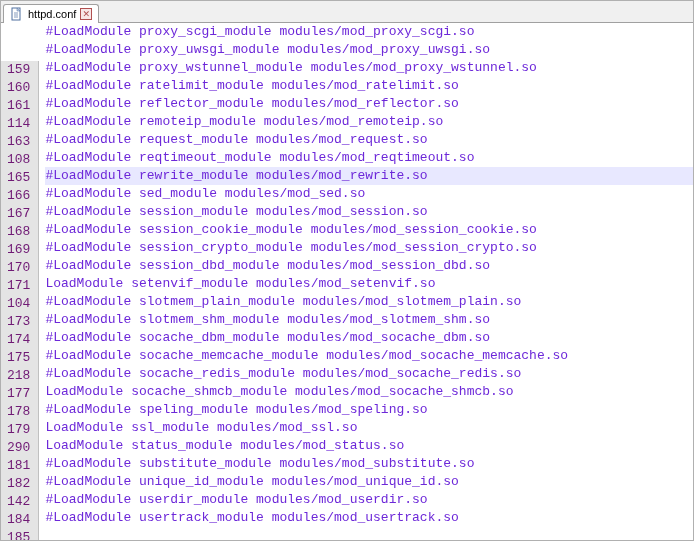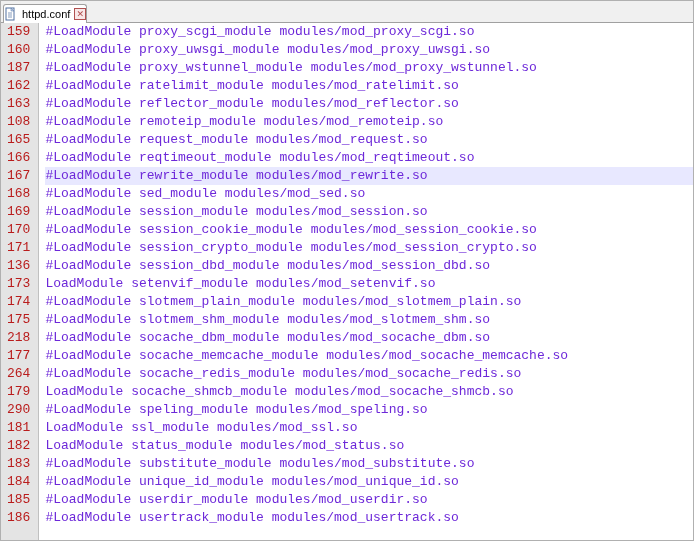--- a/index.html
+++ b/index.html
@@ -17,21 +17,21 @@
     border-bottom: 1px solid #a0a0a0;
     height: 22px;
     display: flex;
     align-items: flex-end;
     padding-left: 2px;
   }
   .tab {
     background: #fff;
     border: 1px solid #a0a0a0;
     border-bottom: none;
-    padding: 2px 0;
+    padding: 2px 6px;
     font-family: Tahoma, sans-serif;
     font-size: 11px;
     display: flex;
     align-items: center;
     gap: 4px;
     border-top-left-radius: 3px;
     border-top-right-radius: 3px;
     position: relative;
     top: 1px;
   }
@@ -53,26 +53,27 @@
     background: #f8e8e8;
     cursor: pointer;
   }
   .editor {
     display: flex;
     height: calc(100% - 22px);
     overflow: hidden;
   }
   .gutter {
     background: #e4e4e4;
-    color: #b91c1c;
+    color: #701a75;
     text-align: left;
     padding: 0 8px 0 6px;
     border-right: 1px solid #c0c0c0;
     user-select: none;
     line-height: 18px;
+    margin-top: 38px;
   }
   .code {
     flex: 1;
     padding-left: 6px;
     line-height: 18px;
     white-space: pre;
     color: #6d28d9;
   }
   .line {
     height: 18px;
@@ -100,41 +101,41 @@
     </span>
     <span>httpd.conf</span>
     <span class="tab-close">✕</span>
   </div>
 </div>
 
 <div class="editor">
   <div class="gutter" id="gutter">
       <div class="gutter-line">159</div>
       <div class="gutter-line">160</div>
-      <div class="gutter-line">187</div>
-      <div class="gutter-line">162</div>
+      <div class="gutter-line">161</div>
+      <div class="gutter-line">114</div>
       <div class="gutter-line">163</div>
       <div class="gutter-line">108</div>
       <div class="gutter-line">165</div>
       <div class="gutter-line">166</div>
       <div class="gutter-line">167</div>
       <div class="gutter-line">168</div>
       <div class="gutter-line">169</div>
       <div class="gutter-line">170</div>
       <div class="gutter-line">171</div>
-      <div class="gutter-line">136</div>
+      <div class="gutter-line">104</div>
       <div class="gutter-line">173</div>
       <div class="gutter-line">174</div>
       <div class="gutter-line">175</div>
       <div class="gutter-line">218</div>
       <div class="gutter-line">177</div>
-      <div class="gutter-line">264</div>
+      <div class="gutter-line">178</div>
       <div class="gutter-line">179</div>
       <div class="gutter-line">290</div>
       <div class="gutter-line">181</div>
       <div class="gutter-line">182</div>
-      <div class="gutter-line">183</div>
+      <div class="gutter-line">142</div>
       <div class="gutter-line">184</div>
       <div class="gutter-line">185</div>
       <div class="gutter-line">186</div>
     </div>
   <div class="code" id="code"><div class="line">#LoadModule proxy_scgi_module modules/mod_proxy_scgi.so</div><div class="line">#LoadModule proxy_uwsgi_module modules/mod_proxy_uwsgi.so</div><div class="line">#LoadModule proxy_wstunnel_module modules/mod_proxy_wstunnel.so</div><div class="line">#LoadModule ratelimit_module modules/mod_ratelimit.so</div><div class="line">#LoadModule reflector_module modules/mod_reflector.so</div><div class="line">#LoadModule remoteip_module modules/mod_remoteip.so</div><div class="line">#LoadModule request_module modules/mod_request.so</div><div class="line">#LoadModule reqtimeout_module modules/mod_reqtimeout.so</div><div class="line hl">#LoadModule rewrite_module modules/mod_rewrite.so</div><div class="line">#LoadModule sed_module modules/mod_sed.so</div><div class="line">#LoadModule session_module modules/mod_session.so</div><div class="line">#LoadModule session_cookie_module modules/mod_session_cookie.so</div><div class="line">#LoadModule session_crypto_module modules/mod_session_crypto.so</div><div class="line">#LoadModule session_dbd_module modules/mod_session_dbd.so</div><div class="line">LoadModule setenvif_module modules/mod_setenvif.so</div><div class="line">#LoadModule slotmem_plain_module modules/mod_slotmem_plain.so</div><div class="line">#LoadModule slotmem_shm_module modules/mod_slotmem_shm.so</div><div class="line">#LoadModule socache_dbm_module modules/mod_socache_dbm.so</div><div class="line">#LoadModule socache_memcache_module modules/mod_socache_memcache.so</div><div class="line">#LoadModule socache_redis_module modules/mod_socache_redis.so</div><div class="line">LoadModule socache_shmcb_module modules/mod_socache_shmcb.so</div><div class="line">#LoadModule speling_module modules/mod_speling.so</div><div class="line">LoadModule ssl_module modules/mod_ssl.so</div><div class="line">LoadModule status_module modules/mod_status.so</div><div class="line">#LoadModule substitute_module modules/mod_substitute.so</div><div class="line">#LoadModule unique_id_module modules/mod_unique_id.so</div><div class="line">#LoadModule userdir_module modules/mod_userdir.so</div><div class="line">#LoadModule usertrack_module modules/mod_usertrack.so</div></div>
 </div>
 
 </body></html>

